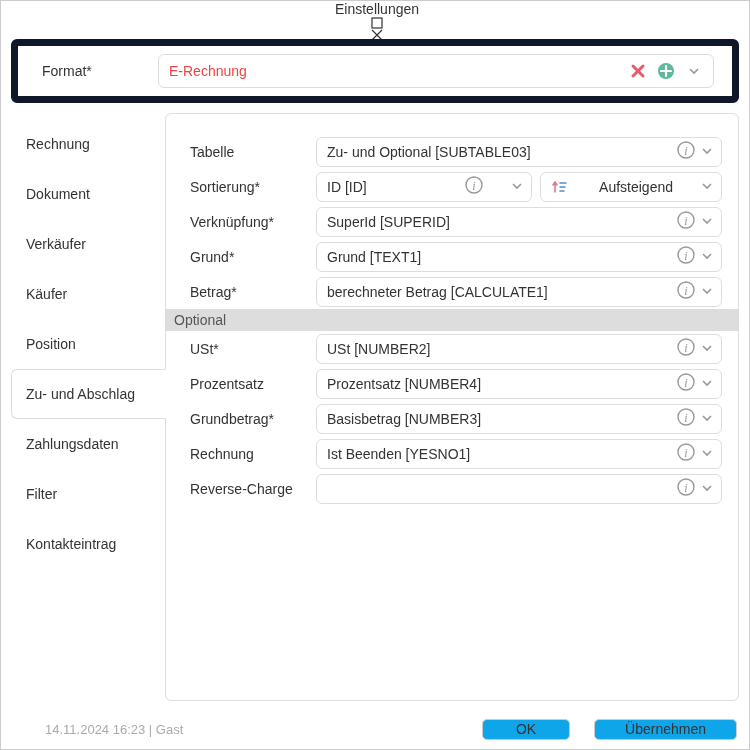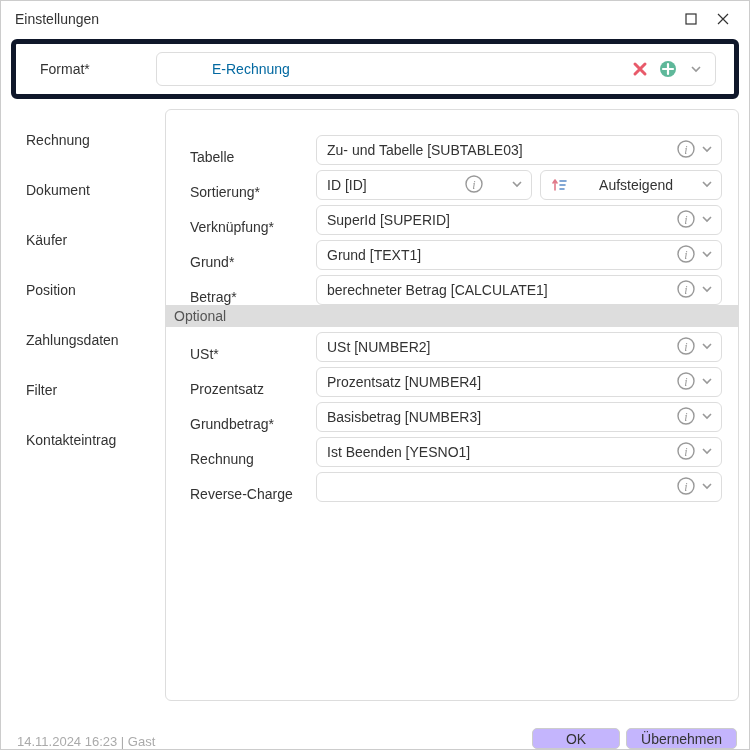--- a/index.html
+++ b/index.html
@@ -1,53 +1,53 @@
 <!DOCTYPE html>
 <html><head>
 <meta charset="utf-8">
 <style>
   * { box-sizing: border-box; }
   html, body { margin: 0; padding: 0; font-family: "Segoe UI", Arial, sans-serif; font-size: 14px; color: #333; background: #fff; }
   .window { width: 750px; height: 750px; background: #fff; border: 1px solid #ccc; display: flex; flex-direction: column; }
-  .titlebar { height: 36px; display: flex; align-items: center; padding: 0 10px 0 14px; }
+  .titlebar { height: 36px; display: flex; align-items: center; padding: 0 10px 0 14px; flex-direction: column; }
   .title { flex: 1; font-size: 14px; color: #333; }
   .win-btn { width: 32px; height: 28px; display: flex; align-items: center; justify-content: center; cursor: pointer; }
   .win-btn svg { width: 12px; height: 12px; stroke: #333; stroke-width: 1.2; fill: none; }
 
-  .format-bar { padding: 8px 18px 8px 18px; border: 5px solid #0f172a; border-radius: 6px; margin: 2px 10px 10px 10px; display: flex; align-items: center; gap: 12px; }
+  .format-bar { padding: 8px 18px 8px 18px; border: 7px solid #0f172a; border-radius: 6px; margin: 2px 10px 10px 10px; display: flex; align-items: center; gap: 12px; }
   .format-label { width: 110px; padding-left: 6px; color: #333; }
   .format-field { flex: 1; height: 34px; border: 1px solid #ddd; border-radius: 6px; display: flex; align-items: center; padding: 0 10px; gap: 10px; }
-  .format-value { flex: 1; color: #0369a1; margin-left: 45px; }
+  .format-value { flex: 1; color: #ef4444; }
   .icon-btn { width: 18px; height: 18px; display: flex; align-items: center; justify-content: center; cursor: pointer; }
   .chev-down { width: 12px; height: 12px; }
   .chev-down path { stroke: #999; stroke-width: 1.6; fill: none; }
 
   .body { flex: 1; display: flex; padding: 0 10px 8px 10px; gap: 0; overflow: hidden; }
   .sidebar { width: 154px; display: flex; flex-direction: column; padding-top: 6px; }
   .side-item { height: 50px; display: flex; align-items: center; padding: 0 14px; cursor: pointer; color: #333; border: 1px solid transparent; }
   .side-item.active { border: 1px solid #ddd; border-right: 1px solid #fff; border-radius: 6px 0 0 6px; margin-right: -1px; background: #fff; position: relative; z-index: 2; }
 
   .main-panel { flex: 1; border: 1px solid #ddd; border-radius: 6px; padding: 20px 16px 16px 16px; overflow: auto; position: relative; z-index: 1; }
-  .form-row { display: flex; align-items: flex-end; height: 35px; margin-bottom: 0; gap: 0; }
+  .form-row { display: flex; align-items: center; height: 35px; margin-bottom: 0; gap: 0; }
   .form-row .lab { width: 134px; padding-left: 8px; color: #333; flex-shrink: 0; }
   .field { flex: 1; height: 30px; border: 1px solid #ddd; border-radius: 6px; display: flex; align-items: center; padding: 0 8px 0 10px; gap: 6px; background: #fff; }
   .field .val { flex: 1; color: #333; white-space: nowrap; overflow: hidden; text-overflow: ellipsis; }
   .two-fields { flex: 1; display: flex; gap: 8px; }
   .two-fields .field { flex: 1; gap: 28px; }
   .two-fields .field.sort-order { flex: 0 0 168px; }
   .info-icon { width: 18px; height: 18px; }
   .info-icon circle { stroke: #999; stroke-width: 1.4; fill: none; }
   .info-icon text { fill: #999; font-size: 12px; font-family: serif; font-style: italic; }
   .sort-ico { width: 16px; height: 14px; margin-right: 4px; }
 
   .section-header { background: #ddd; color: #555; height: 22px; display: flex; align-items: center; padding-left: 8px; margin: 0 -16px 0 -16px; }
 
-  .footer { height: 40px; display: flex; align-items: flex-end; padding: 0 12px 0 16px; gap: 0; }
+  .footer { height: 40px; display: flex; align-items: center; padding: 0 12px 0 16px; gap: 18px; margin-left: 28px; }
   .status { flex: 1; color: #aaa; font-size: 13px; }
-  .btn { height: 21px; min-width: 88px; border: 1px solid #ccc; border-radius: 5px; background: #c4b5fd; display: flex; align-items: center; justify-content: center; padding: 0 14px; margin-left: 6px; cursor: pointer; color: #333; font-size: 14px; }
+  .btn { height: 21px; min-width: 88px; border: 1px solid #ccc; border-radius: 5px; background: #0ea5e9; display: flex; align-items: center; justify-content: center; padding: 0 30px; margin-left: 6px; cursor: pointer; color: #333; font-size: 14px; }
 </style>
 </head>
 <body>
 
 <div class="window">
 
   <div class="titlebar">
     <div class="title">Einstellungen</div>
     <div class="win-btn">
       <svg viewBox="0 0 12 12">
@@ -81,32 +81,34 @@
             <path d="M2 4 L6 8 L10 4"></path>
           </svg>
       </div>
     </div>
   </div>
 
   <div class="body">
     <div class="sidebar" id="sidebar">
         <div class="side-item">Rechnung</div>
         <div class="side-item">Dokument</div>
+        <div class="side-item">Verkäufer</div>
         <div class="side-item">Käufer</div>
         <div class="side-item">Position</div>
+        <div class="side-item active">Zu- und Abschlag</div>
         <div class="side-item">Zahlungsdaten</div>
         <div class="side-item">Filter</div>
         <div class="side-item">Kontakteintrag</div>
       </div>
 
     <div class="main-panel" id="main-panel">
         <div class="form-row">
           <div class="lab">Tabelle</div>
           <div class="field">
-            <span class="val">Zu- und Tabelle [SUBTABLE03]</span>
+            <span class="val">Zu- und Optional [SUBTABLE03]</span>
             <span><svg class="info-icon" viewBox="0 0 18 18">
                 <circle cx="9" cy="9" r="8"></circle>
                 <text x="9" y="14" text-anchor="middle">i</text>
               </svg></span>
             <span><svg class="chev-down" viewBox="0 0 12 12">
                 <path d="M2 4 L6 8 L10 4"></path>
               </svg></span>
           </div>
         </div>
         <div class="form-row">

